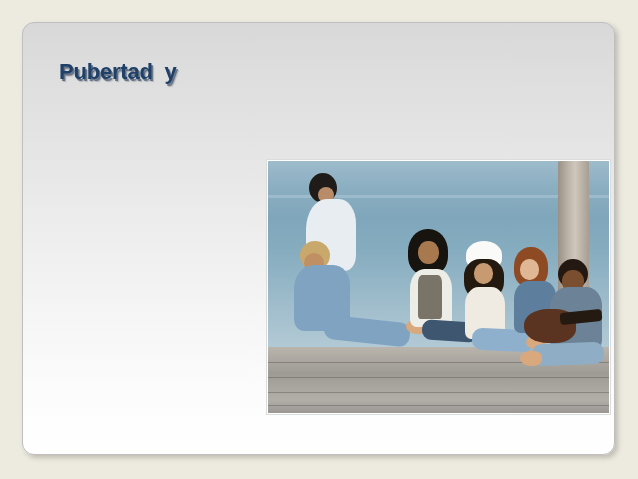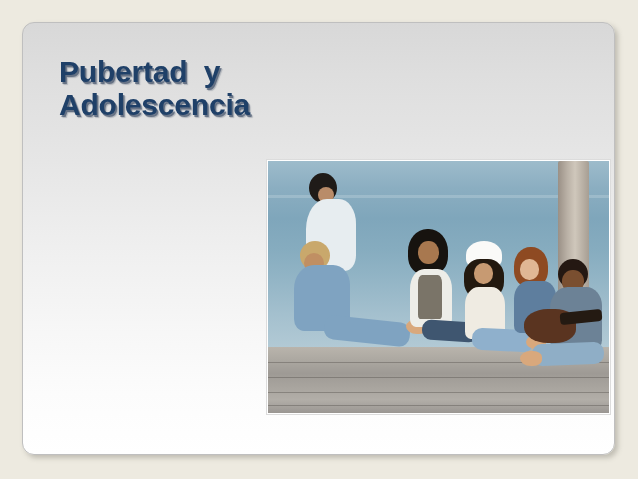--- a/index.html
+++ b/index.html
@@ -44,21 +44,21 @@
   }
 
   
   .title-block {
     position: absolute;
     left: 36px;
     top: 32px;
     width: 420px;
   }
   .title-line {
-    font-size: 30px;
+    font-size: 22px;
     font-weight: bold;
     line-height: 33px;
     color: #1F4068;
     letter-spacing: -0.2px;
     white-space: pre;
     text-shadow:
       1.5px 1.5px 0 rgba(40,58,88,0.55),
       2.5px 2.5px 1px rgba(90,100,118,0.35);
   }
 
@@ -183,21 +183,20 @@
 </style>
 </head>
 <body>
 
 <div class="page">
 
   <div class="slide">
 
     <div class="title-block">
       <div class="title-line">Pubertad  y</div>
-      <div class="title-line">Adolescencia</div>
     </div>
 
     <div class="photo-frame">
       <div class="photo">
 
         <div class="water"></div>
         <div class="post"></div>
 
         <div class="dock">
           <div class="plank p1"></div>

